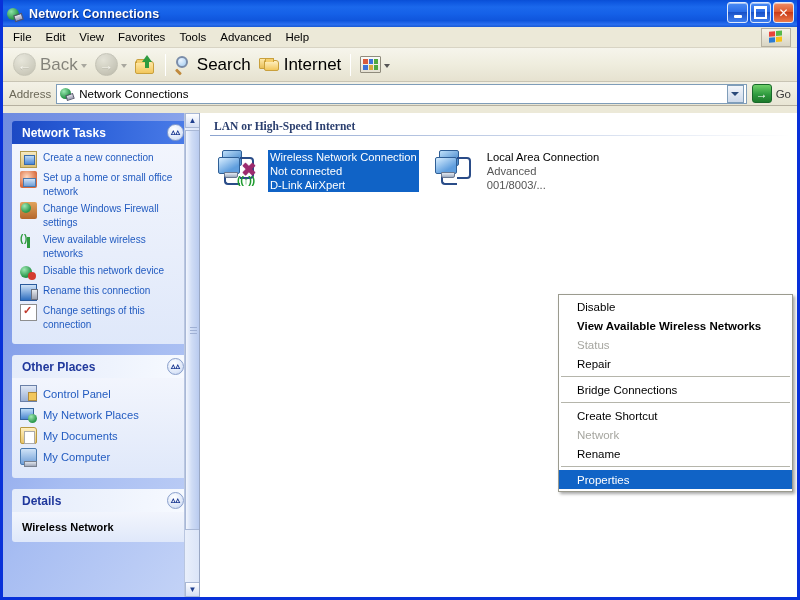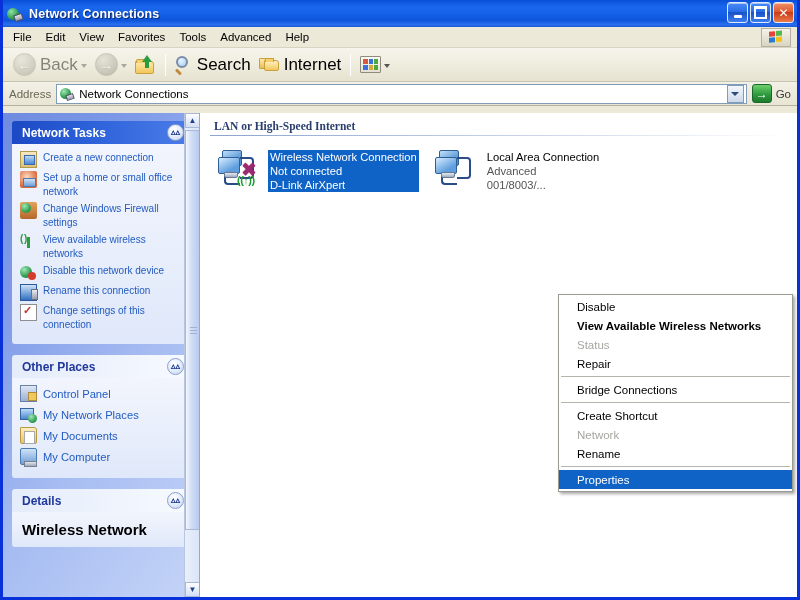--- a/index.html
+++ b/index.html
@@ -369,21 +369,21 @@
   .ic-mydocs { background: linear-gradient(180deg,#fff0c0,#e8c368); border:1px solid #b89840;
     border-radius:1px 3px 2px 2px;}
   .ic-mydocs::after{content:"";position:absolute;left:3px;top:3px;width:9px;height:11px;
     background:#fff;border:1px solid #aaa;}
   .ic-mycomp { background: linear-gradient(180deg,#cfe2f7,#6f9fd8); border:1px solid #4a7ab0;
     border-radius:2px;}
   .ic-mycomp::after{content:"";position:absolute;left:3px;bottom:-3px;width:11px;height:4px;
     background:linear-gradient(180deg,#dfe4ec,#a0a8ba);border:1px solid #78808e;}
 
   .details-body { padding: 9px 6px 9px 10px; }
-  .details-title { font-weight: bold; font-size: 15px; color:#000; }
+  .details-title { font-weight: bold; font-size: 11px; color:#000; }
 
   
   .sb-scroll {
     position: absolute; right: 0; top: 0; bottom: 0;
     width: 15px;
     background: linear-gradient(90deg,#e9effb,#dbe5f8);
     border-left: 1px solid #b9c6e0;
   }
   .sb-arrow {
     position: absolute; left: 0; width: 15px; height: 15px;

